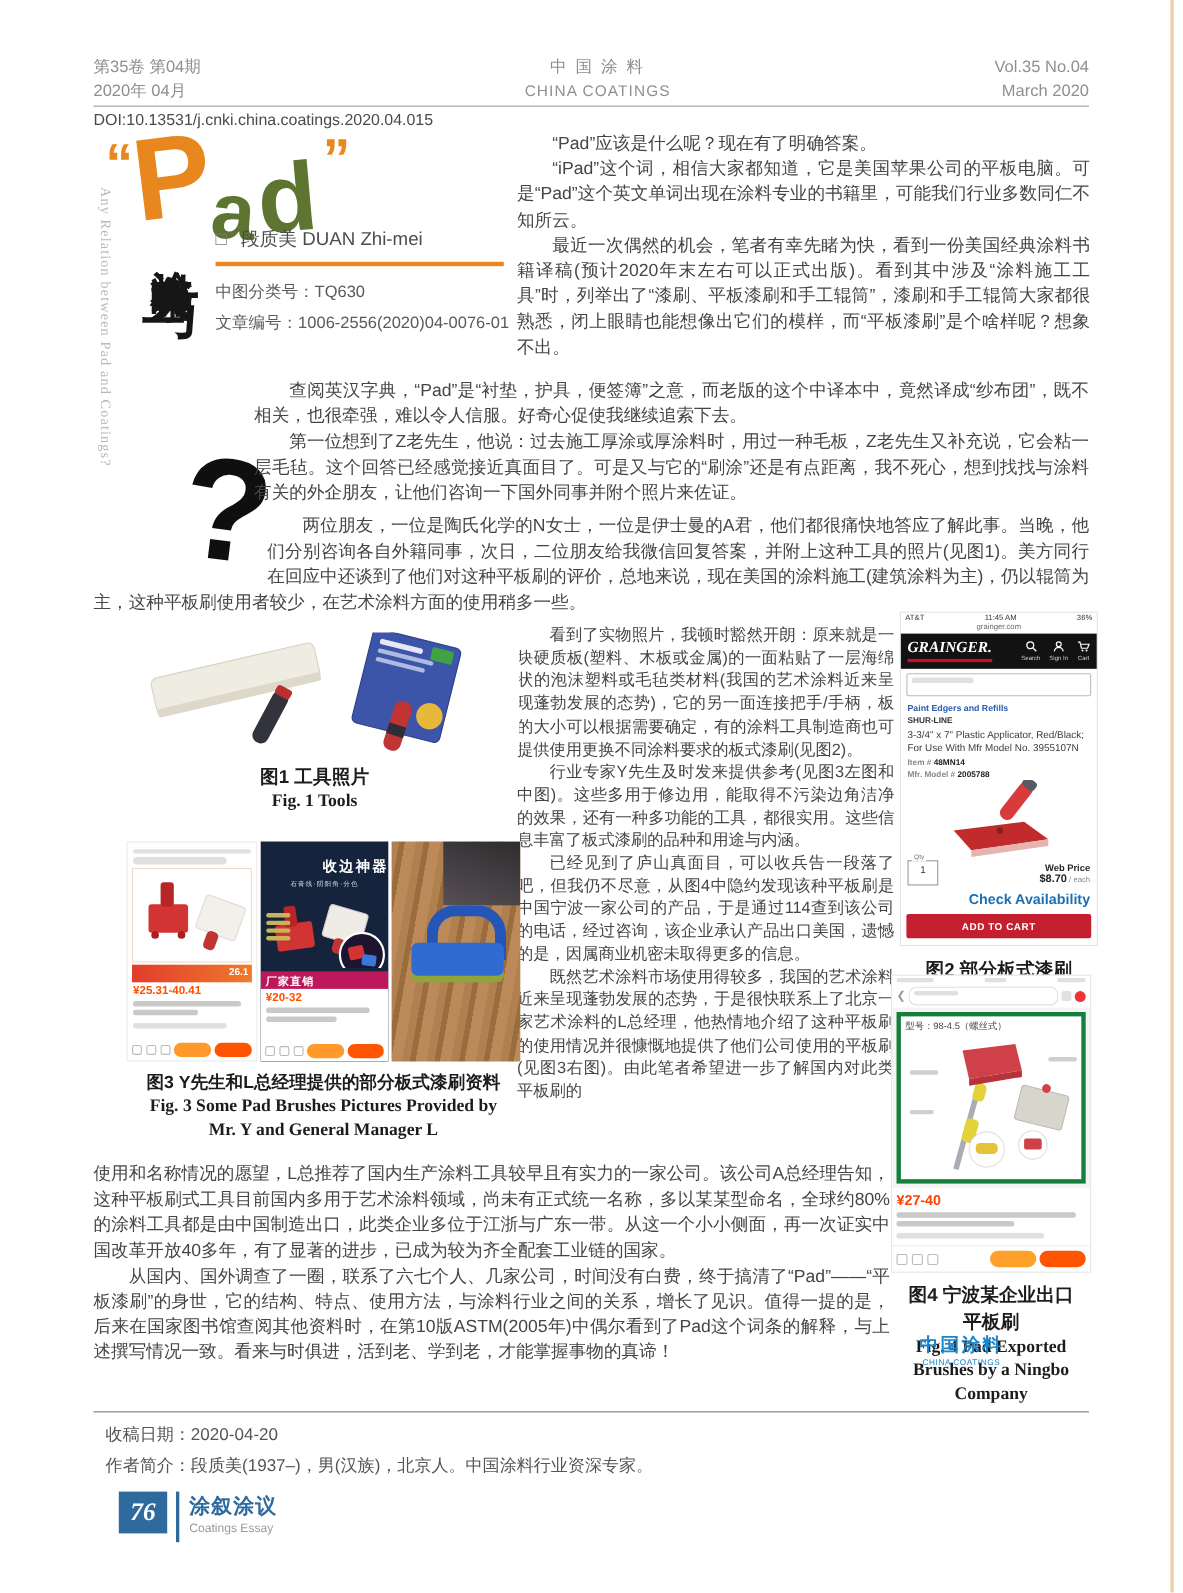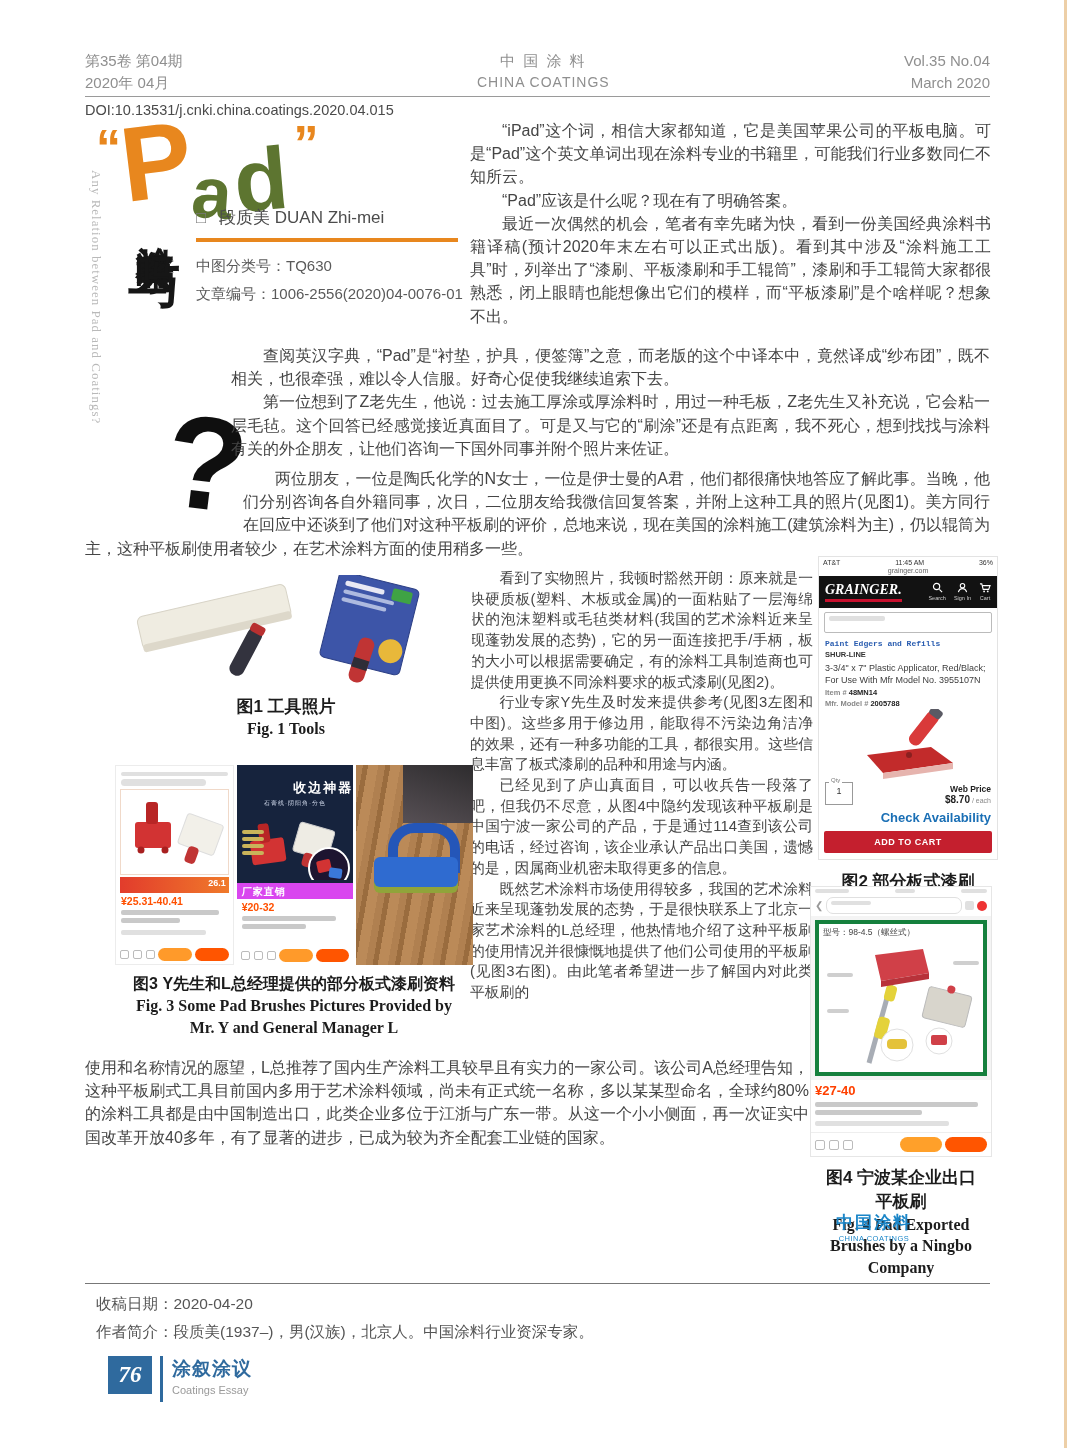--- a/index.html
+++ b/index.html
@@ -66,21 +66,21 @@
   .f2-shot { border:1px solid #e3e3e3; background:#fff; }
   .f2-status { display:flex; justify-content:space-between; font-size:7px; color:#333; padding:2px 4px 0; }
   .f2-url { text-align:center; font-size:7px; color:#666; padding:1px 0 2px; }
   .f2-header { background:#121212; height:32px; display:flex; align-items:center; justify-content:space-between; padding:0 6px; }
   .f2-brand { color:#fff; font-weight:800; font-style:italic; font-size:14px; font-family:"Liberation Serif",serif;
               border-bottom:3px solid #c8102e; padding-bottom:1px; }
   .f2-icons { display:flex; gap:8px; }
   .f2-ic { text-align:center; color:#cfcfcf; font-size:5.5px; line-height:1.2; }
   .f2-search { margin:4px 5px; height:16px; border:1px solid #bbb; border-radius:2px; padding:3px 4px 0; }
   .f2-info { padding:2px 6px 0; }
-  .f2-link { color:#2a5db0; font-size:8px; font-weight:bold;font-family:Liberation Mono, monospace; }
+  .f2-link { color:#2a5db0; font-size:8px; font-weight:bold; }
   .f2-brand2 { font-size:7.5px; color:#333; margin-top:2px; font-weight:bold; }
   .f2-title { font-size:9px; color:#3c3c3c; line-height:1.35; margin-top:3px; }
   .f2-kv { font-size:7.5px; color:#888; margin-top:2px;font-weight:bold; }
   .f2-kv b { color:#222; }
   .f2-img { height:74px; display:flex; align-items:center; justify-content:center; }
   .f2-row { display:flex; justify-content:space-between; align-items:flex-end; padding:0 6px; }
   .f2-qty { border:1px solid #999; width:26px; height:18px; text-align:center; font-size:9px; color:#333; padding-top:3px; position:relative; }
   .f2-qtylab { position:absolute; top:-6px; left:3px; background:#fff; font-size:6px; color:#777; padding:0 2px; }
   .f2-price-lab { font-size:8.5px; font-weight:bold; color:#222; text-align:right; }
   .f2-price { font-size:10px; font-weight:bold; color:#222; text-align:right; }
@@ -100,21 +100,21 @@
                 font-size:9px; font-weight:bold; text-align:right; padding:1px 3px 0; }
   .f3price { color:#ff5000; font-weight:bold; font-size:10.5px; padding:2px 5px 0; }
   .f3btns { position:absolute; bottom:3px; left:4px; right:4px; display:flex; justify-content:flex-end; gap:3px; align-items:center; }
   .f3btn { width:34px; height:13px; border-radius:8px; }
   .f3btn.o1 { background:#ff9a2a; } .f3btn.o2 { background:#ff5500; }
   .f3icons { display:flex; gap:4px; margin-right:auto; }
   .f3icons i { width:7px; height:7px; border:1px solid #bbb; border-radius:2px; display:block; }
   .f3b { width:118px; background:#16233d; position:relative; overflow:hidden; }
   .f3b-title { color:#fff; font-weight:bold; font-size:13px; letter-spacing:2px; text-align:right; margin-top:14px; }
   .f3b-sub { color:#cfd8ea; font-size:6px; text-align:center; margin-top:2px; letter-spacing:1px; }
-  .f3b-banner { position:absolute; left:0; right:0; top:118px; height:16px; background:#d946ef; color:#fff;
+  .f3b-banner { position:absolute; left:0; right:0; top:118px; height:16px; background:#be185d; color:#fff;
                 font-weight:bold; font-size:10px; padding:2px 0 0 5px; letter-spacing:1px; }
   .f3b-white { position:absolute; left:0; right:0; top:134px; bottom:0; background:#fff; }
   .f3c { width:118px; position:relative; overflow:hidden;
          background:repeating-linear-gradient(100deg,#b08050 0 7px,#9a6c3e 7px 12px,#bb8a58 12px 22px); }
   .f3c-dark { position:absolute; top:0; right:0; width:70px; height:58px;
               background:linear-gradient(200deg,#2e2c2e,#575055); }
   .f3c-pad { position:absolute; left:18px; top:92px; width:84px; height:30px; background:#2f6bd0; border-radius:6px;
              box-shadow:0 6px 0 #90a43a; }
   .f3c-handle { position:absolute; left:32px; top:58px; width:52px; height:40px; border:10px solid #2456b8;
                 border-bottom:none; border-radius:26px 26px 0 0; }
@@ -196,40 +196,41 @@
     <span class="box">□</span>
     <span>段质美  DUAN Zhi-mei</span>
   </div>
   <div class="orange-rule"></div>
   <div class="meta">
     <div>中图分类号：TQ630</div>
     <div>文章编号：1006-2556(2020)04-0076-01</div>
   </div>
 
   <div class="col1 btxt">
+    <p>“Pad”应该是什么呢？现在有了明确答案。</p>
     <p>“iPad”这个词，相信大家都知道，它是美国苹果公司的平板电脑。可是“Pad”这个英文单词出现在涂料专业的书籍里，可能我们行业多数同仁不知所云。</p>
-    <p>“Pad”应该是什么呢？现在有了明确答案。</p>
     <p>最近一次偶然的机会，笔者有幸先睹为快，看到一份美国经典涂料书籍译稿(预计2020年末左右可以正式出版)。看到其中涉及“涂料施工工具”时，列举出了“漆刷、平板漆刷和手工辊筒”，漆刷和手工辊筒大家都很熟悉，闭上眼睛也能想像出它们的模样，而“平板漆刷”是个啥样呢？想象不出。</p>
   </div>
   <div class="mid btxt">
     <p>查阅英汉字典，“Pad”是“衬垫，护具，便签簿”之意，而老版的这个中译本中，竟然译成“纱布团”，既不相关，也很牵强，难以令人信服。好奇心促使我继续追索下去。</p>
     <p>第一位想到了Z老先生，他说：过去施工厚涂或厚涂料时，用过一种毛板，Z老先生又补充说，它会粘一层毛毡。这个回答已经感觉接近真面目了。可是又与它的“刷涂”还是有点距离，我不死心，想到找找与涂料有关的外企朋友，让他们咨询一下国外同事并附个照片来佐证。</p>
   </div>
   <div class="wide btxt">
     <div class="spacer"></div>
     <p>两位朋友，一位是陶氏化学的N女士，一位是伊士曼的A君，他们都很痛快地答应了解此事。当晚，他们分别咨询各自外籍同事，次日，二位朋友给我微信回复答案，并附上这种工具的照片(见图1)。美方同行在回应中还谈到了他们对这种平板刷的评价，总地来说，现在美国的涂料施工(建筑涂料为主)，仍以辊筒为主，这种平板刷使用者较少，在艺术涂料方面的使用稍多一些。</p>
   </div>
   <div class="col2 btxt">
     <p>看到了实物照片，我顿时豁然开朗：原来就是一块硬质板(塑料、木板或金属)的一面粘贴了一层海绵状的泡沫塑料或毛毡类材料(我国的艺术涂料近来呈现蓬勃发展的态势)，它的另一面连接把手/手柄，板的大小可以根据需要确定，有的涂料工具制造商也可提供使用更换不同涂料要求的板式漆刷(见图2)。</p>
     <p>行业专家Y先生及时发来提供参考(见图3左图和中图)。这些多用于修边用，能取得不污染边角洁净的效果，还有一种多功能的工具，都很实用。这些信息丰富了板式漆刷的品种和用途与内涵。</p>
     <p>已经见到了庐山真面目，可以收兵告一段落了吧，但我仍不尽意，从图4中隐约发现该种平板刷是中国宁波一家公司的产品，于是通过114查到该公司的电话，经过咨询，该企业承认产品出口美国，遗憾的是，因属商业机密未取得更多的信息。</p>
     <p>既然艺术涂料市场使用得较多，我国的艺术涂料近来呈现蓬勃发展的态势，于是很快联系上了北京一家艺术涂料的L总经理，他热情地介绍了这种平板刷的使用情况并很慷慨地提供了他们公司使用的平板刷(见图3右图)。由此笔者希望进一步了解国内对此类平板刷的</p>
   </div>
   <div class="bottom btxt">
     <p class="cont">使用和名称情况的愿望，L总推荐了国内生产涂料工具较早且有实力的一家公司。该公司A总经理告知，这种平板刷式工具目前国内多用于艺术涂料领域，尚未有正式统一名称，多以某某型命名，全球约80%的涂料工具都是由中国制造出口，此类企业多位于江浙与广东一带。从这一个小小侧面，再一次证实中国改革开放40多年，有了显著的进步，已成为较为齐全配套工业链的国家。</p>
+    <p>从国内、国外调查了一圈，联系了六七个人、几家公司，时间没有白费，终于搞清了“Pad”——“平板漆刷”的身世，它的结构、特点、使用方法，与涂料行业之间的关系，增长了见识。值得一提的是，后来在国家图书馆查阅其他资料时，在第10版ASTM(2005年)中偶尔看到了Pad这个词条的解释，与上述撰写情况一致。看来与时俱进，活到老、学到老，才能掌握事物的真谛！</p>
   </div>
 
   <div class="fig1">
     <div class="fig1-img">
       <svg width="372" height="112" viewBox="0 0 372 112">
         <g transform="rotate(-13 110 42)">
           <rect x="38" y="26" width="152" height="34" rx="6" fill="#efece1" stroke="#d7d3c6"></rect>
           <rect x="38" y="54" width="152" height="8" rx="3" fill="#ddd8ca"></rect>
         </g>
         <g transform="rotate(28 150 70)">

